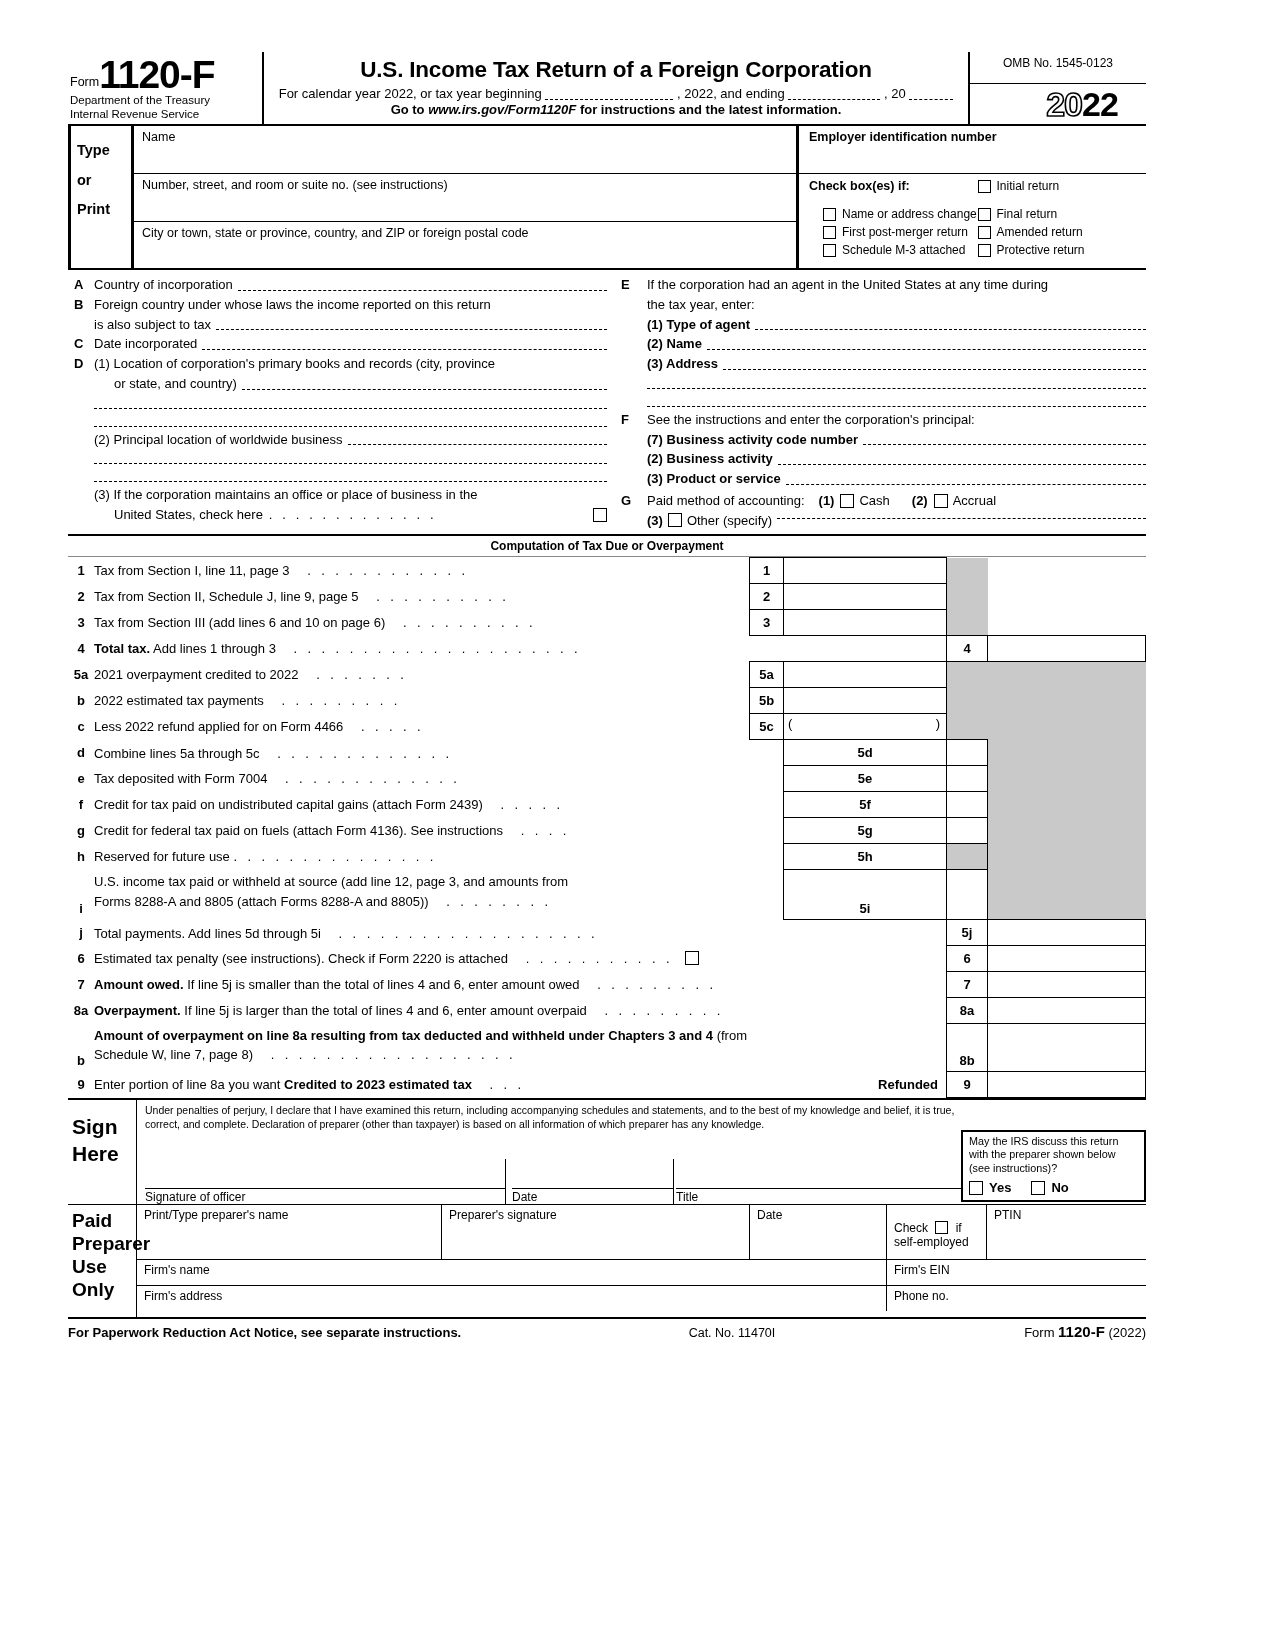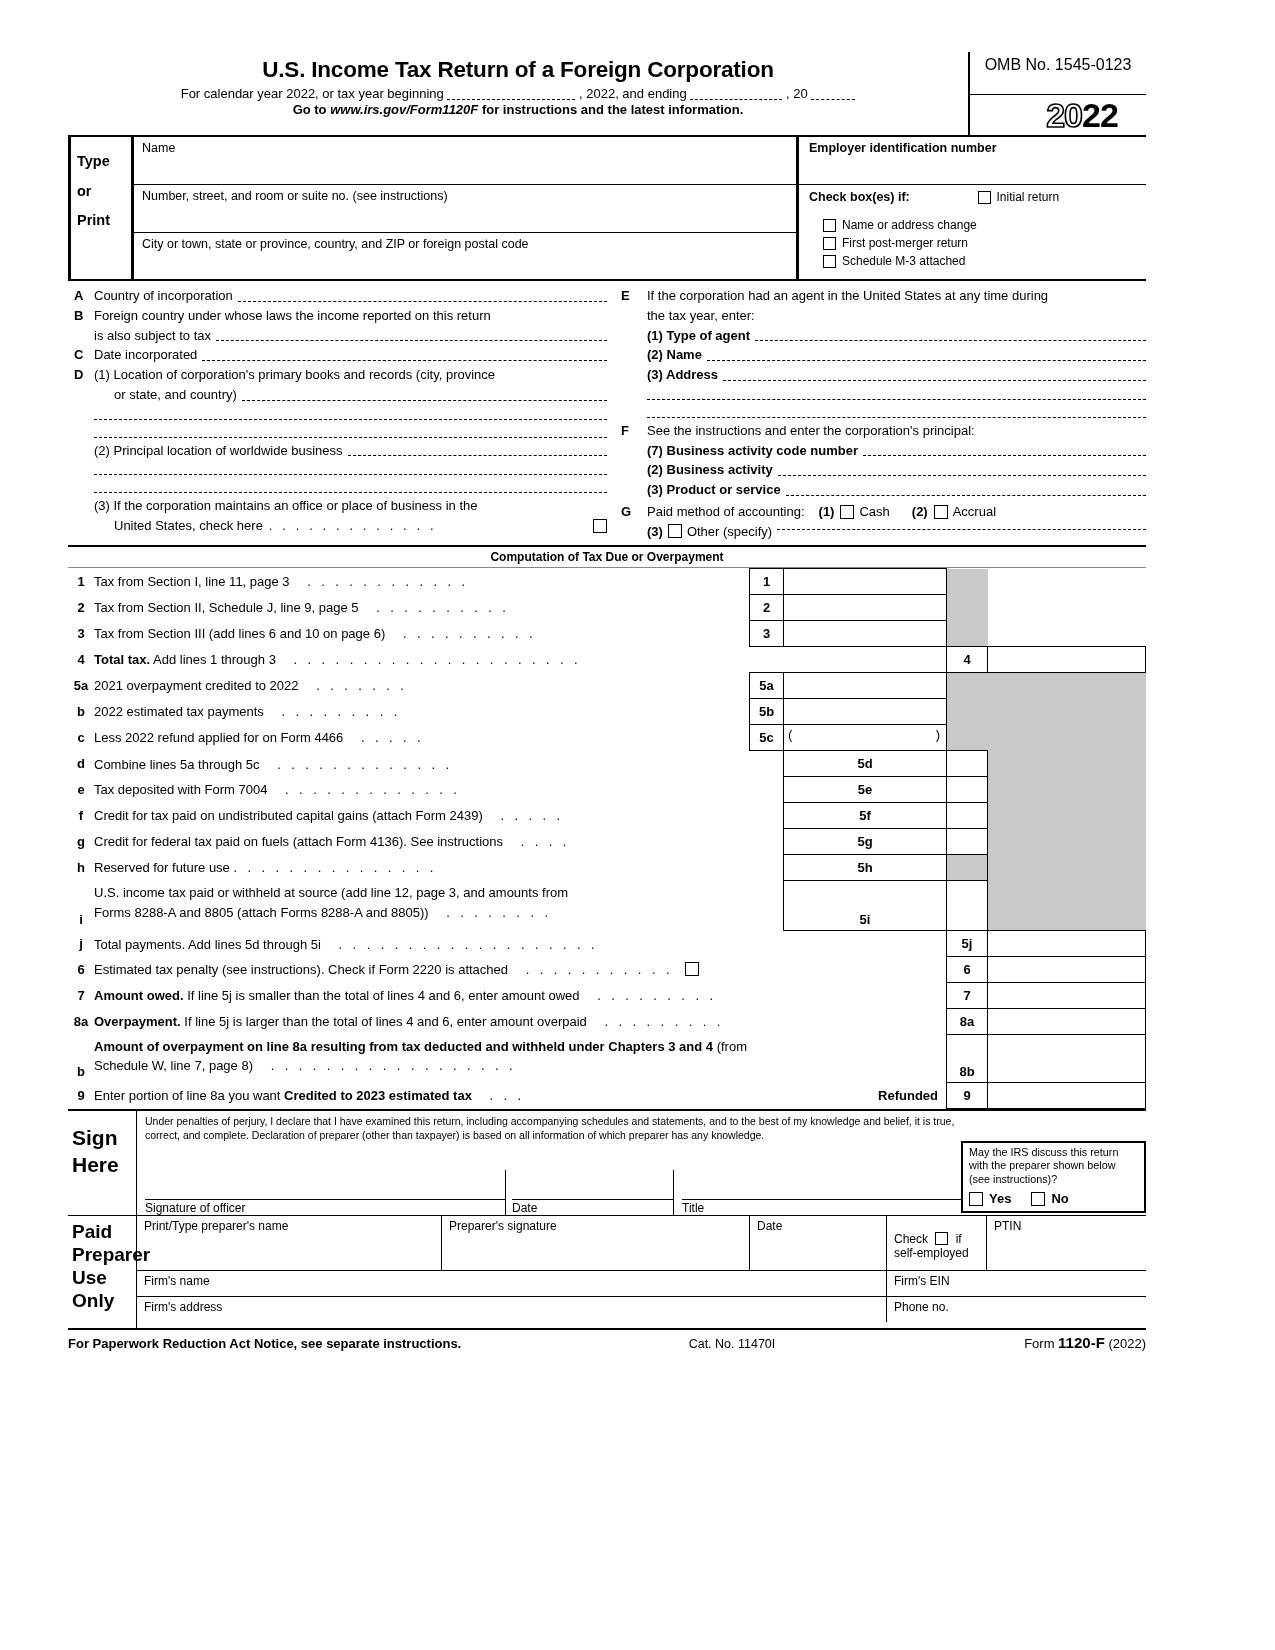--- a/index.html
+++ b/index.html
@@ -18,21 +18,21 @@
   .form-word { font-size:12.5px; display:inline-block; vertical-align:bottom; padding-bottom:4px;}
   .form-num { font-size:39px; font-weight:bold; letter-spacing:-1px; vertical-align:bottom; line-height:.95; }
   .dept { font-size:11.5px; line-height:1.18; margin-top:1px; }
   .hdr-mid { flex:1; padding:3px 6px 2px 6px; text-align:center; border-right:2px solid #000; }
   .title { font-size:22.5px; font-weight:bold; letter-spacing:-.2px; margin:2px 0 3px; }
   .subline { font-size:13px; margin-bottom:1px; }
   .goto { font-size:13px; font-weight:bold; margin-top:1px; }
   .goto i { font-style:italic; }
   .dline { display:inline-block; border-bottom:1px dashed #000; height:13px; vertical-align:-2px; }
   .hdr-right { width:176px; }
-  .omb { text-align:center; font-size:16px; padding:4px 2px 20px; border-bottom:1px solid #000; }
+  .omb { text-align:center; font-size:12px; padding:4px 2px 13px; border-bottom:1px solid #000; }
   .yr { text-align:center; padding:1px 0 0;margin-left:48px; }
   .yr .o { font-size:34px; font-weight:bold; color:#fff;
            -webkit-text-stroke:1.6px #000; letter-spacing:-1px; }
   .yr .f { font-size:34px; font-weight:bold; letter-spacing:-1px; }
 
   
   .ident { display:flex; border-bottom:2px solid #000; }
   .typeprint { width:66px; border-right:3px solid #000; border-left:3px solid #000;
                font-weight:bold; font-size:14.5px; padding:10px 12px 0 6px; line-height:2.05; }
   .addr { width:665px; border-right:3px solid #000; }
@@ -108,20 +108,29 @@
   .foot .r { width:250px; text-align:right; }
   .foot .r b { font-size:15px; }
 </style>
 </head>
 <body>
 
 <div class="page">
 <div class="sheet">
 
   <div class="hdr">
+    <div class="hdr-left">
+      <div style="white-space:nowrap;">
+        <span class="form-word">Form</span><span class="form-num">1120-F</span>
+      </div>
+      <div class="dept">
+        <div>Department of the Treasury</div>
+        <div>Internal Revenue Service</div>
+      </div>
+    </div>
 
     <div class="hdr-mid">
       <div class="title">U.S. Income Tax Return of a Foreign Corporation</div>
       <div class="subline">
         <span>For calendar year 2022, or tax year beginning</span>
         <span class="dline" style="width:128px"></span>
         <span>, 2022, and ending</span>
         <span class="dline" style="width:92px"></span>
         <span>, 20</span>
         <span class="dline" style="width:44px"></span>
@@ -182,20 +191,34 @@
             </div>
             <div class="cb-row">
               <span class="box"></span>
               <span>First post-merger return</span>
             </div>
             <div class="cb-row">
               <span class="box"></span>
               <span>Schedule M-3 attached</span>
             </div>
           </div>
+          <div class="cb-col">
+            <div class="cb-row">
+              <span class="box"></span>
+              <span>Final return</span>
+            </div>
+            <div class="cb-row">
+              <span class="box"></span>
+              <span>Amended return</span>
+            </div>
+            <div class="cb-row">
+              <span class="box"></span>
+              <span>Protective return</span>
+            </div>
+          </div>
         </div>
       </div>
     </div>
   </div>
 
   <div class="abcd">
 
     <div class="colL">
       <div class="ln">
         <span class="ltr">A</span>
@@ -542,21 +565,21 @@
       </div>
       <div class="sigrow">
         <div style="width:360px">
           <div class="sigline"></div>
           <div class="sigcap">Signature of officer</div>
         </div>
         <div style="width:168px;border-left:1.2px solid #000;padding-left:6px">
           <div class="sigline"></div>
           <div class="sigcap">Date</div>
         </div>
-        <div style="width:310px;border-left:1.2px solid #000;padding-left:8px">
+        <div style="width:310px;border-left:1.2px solid #000;padding-left:2px">
           <div class="sigline"></div>
           <div class="sigcap">Title</div>
         </div>
       </div>
       <div class="irsbox">
         <div>May the IRS discuss this return</div>
         <div>with the preparer shown below</div>
         <div>(see instructions)?</div>
         <div class="yn">
           <span style="display:flex;align-items:center">

